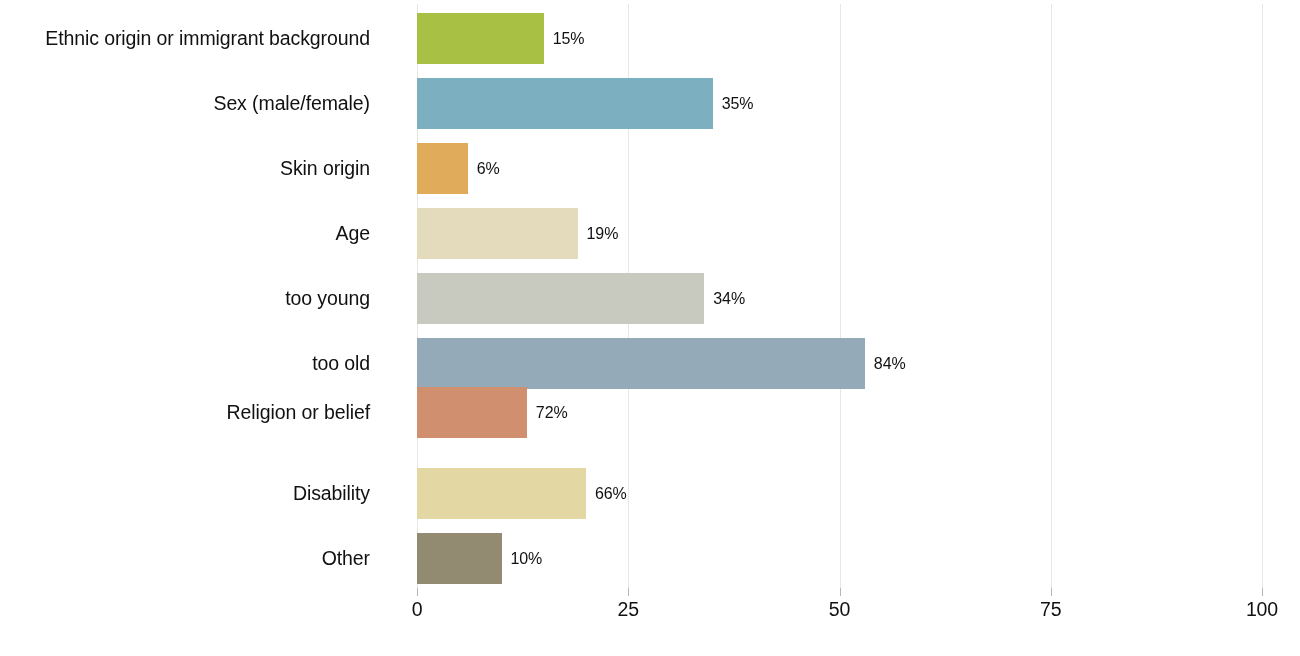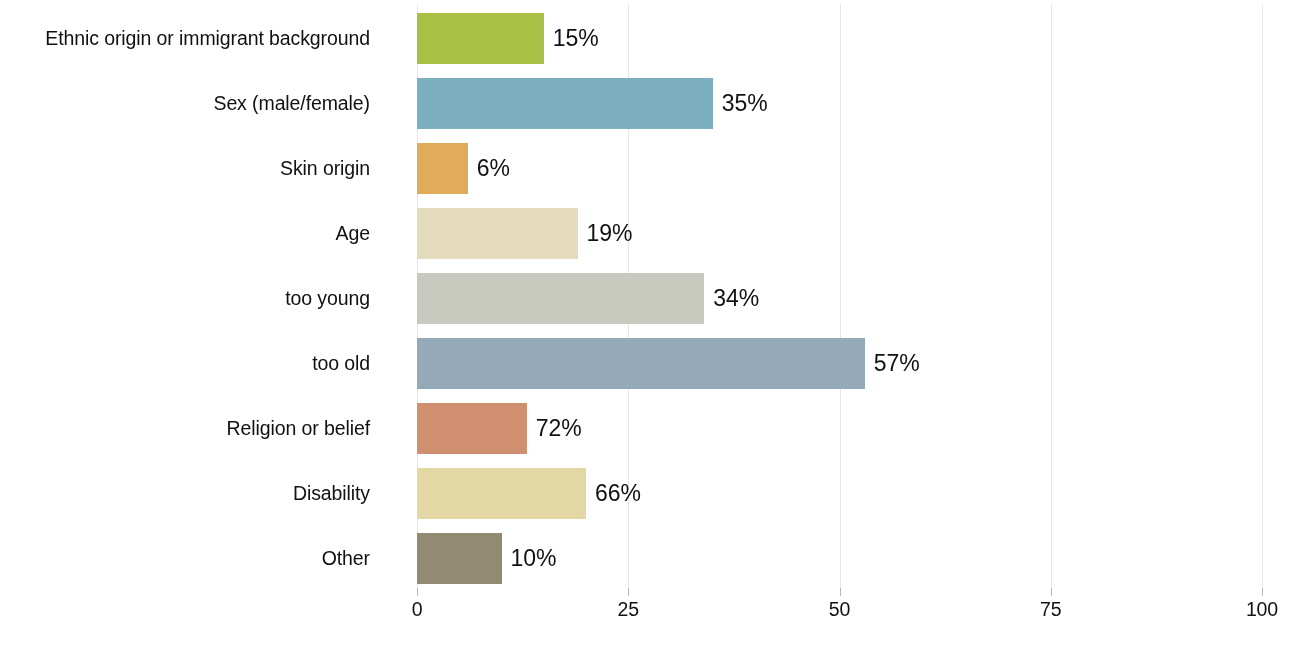--- a/index.html
+++ b/index.html
@@ -71,21 +71,21 @@
     display: flex;
     align-items: center;
   }
 
   .bar {
     height: 51px;
     width: 0;
   }
 
   .bar-value {
-    font-size: 23px;
+    font-size: 16px;
     color: #111111;
     margin-left: 9px;
     white-space: nowrap;
     letter-spacing: -0.1px;
   }
 
   
   #x-axis {
     position: absolute;
     left: 417px;
@@ -155,24 +155,24 @@
         <div class="cat-label">too young</div>
         <div class="bar-wrap">
           <div class="bar" style="width: 287.3px; background: rgb(200, 202, 192);"></div>
           <span class="bar-value">34%</span>
         </div>
       </div>
       <div class="bar-row" style="top: 331px;">
         <div class="cat-label">too old</div>
         <div class="bar-wrap">
           <div class="bar" style="width: 447.85px; background: rgb(148, 170, 184);"></div>
-          <span class="bar-value">57%</span>
-        </div>
-      </div>
-      <div class="bar-row" style="top: 396px;">
+          <span class="bar-value">84%</span>
+        </div>
+      </div>
+      <div class="bar-row" style="top: 380px;">
         <div class="cat-label">Religion or belief</div>
         <div class="bar-wrap">
           <div class="bar" style="width: 109.85px; background: rgb(208, 143, 111);"></div>
           <span class="bar-value">72%</span>
         </div>
       </div>
       <div class="bar-row" style="top: 461px;">
         <div class="cat-label">Disability</div>
         <div class="bar-wrap">
           <div class="bar" style="width: 169px; background: rgb(227, 215, 164);"></div>

